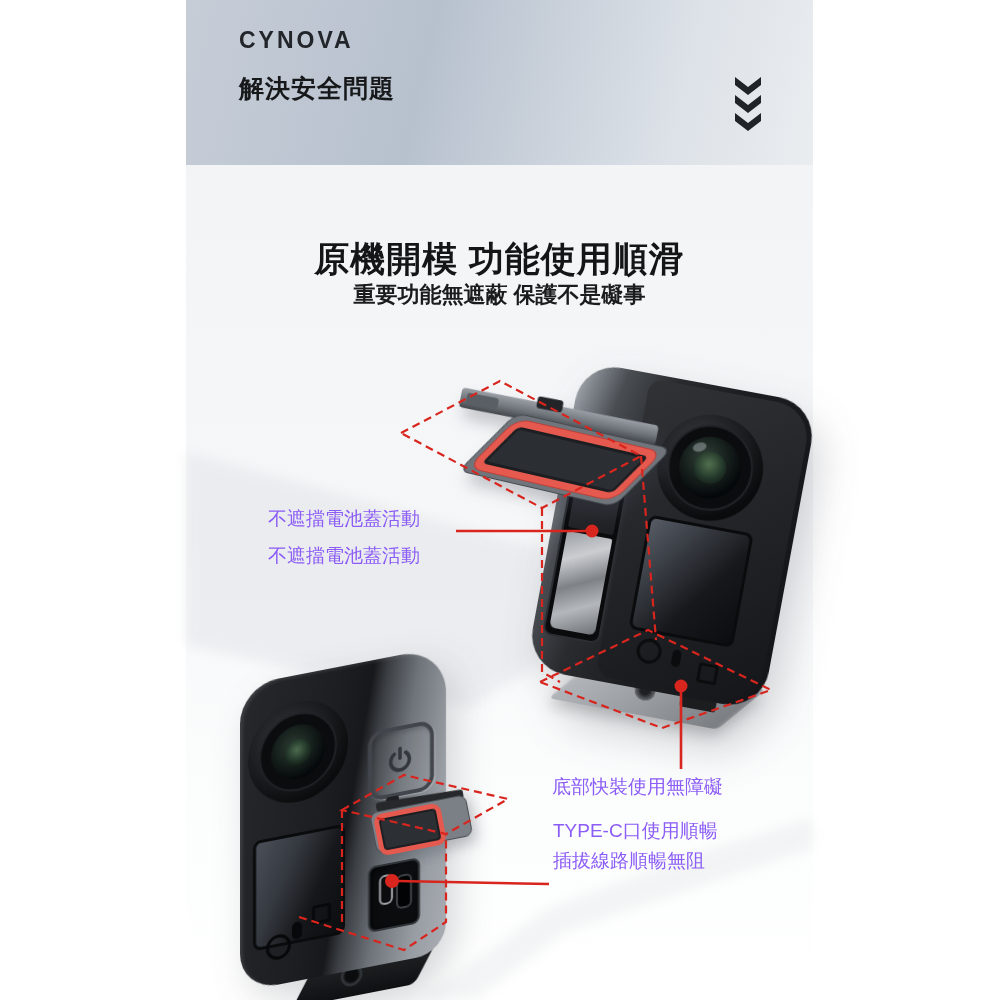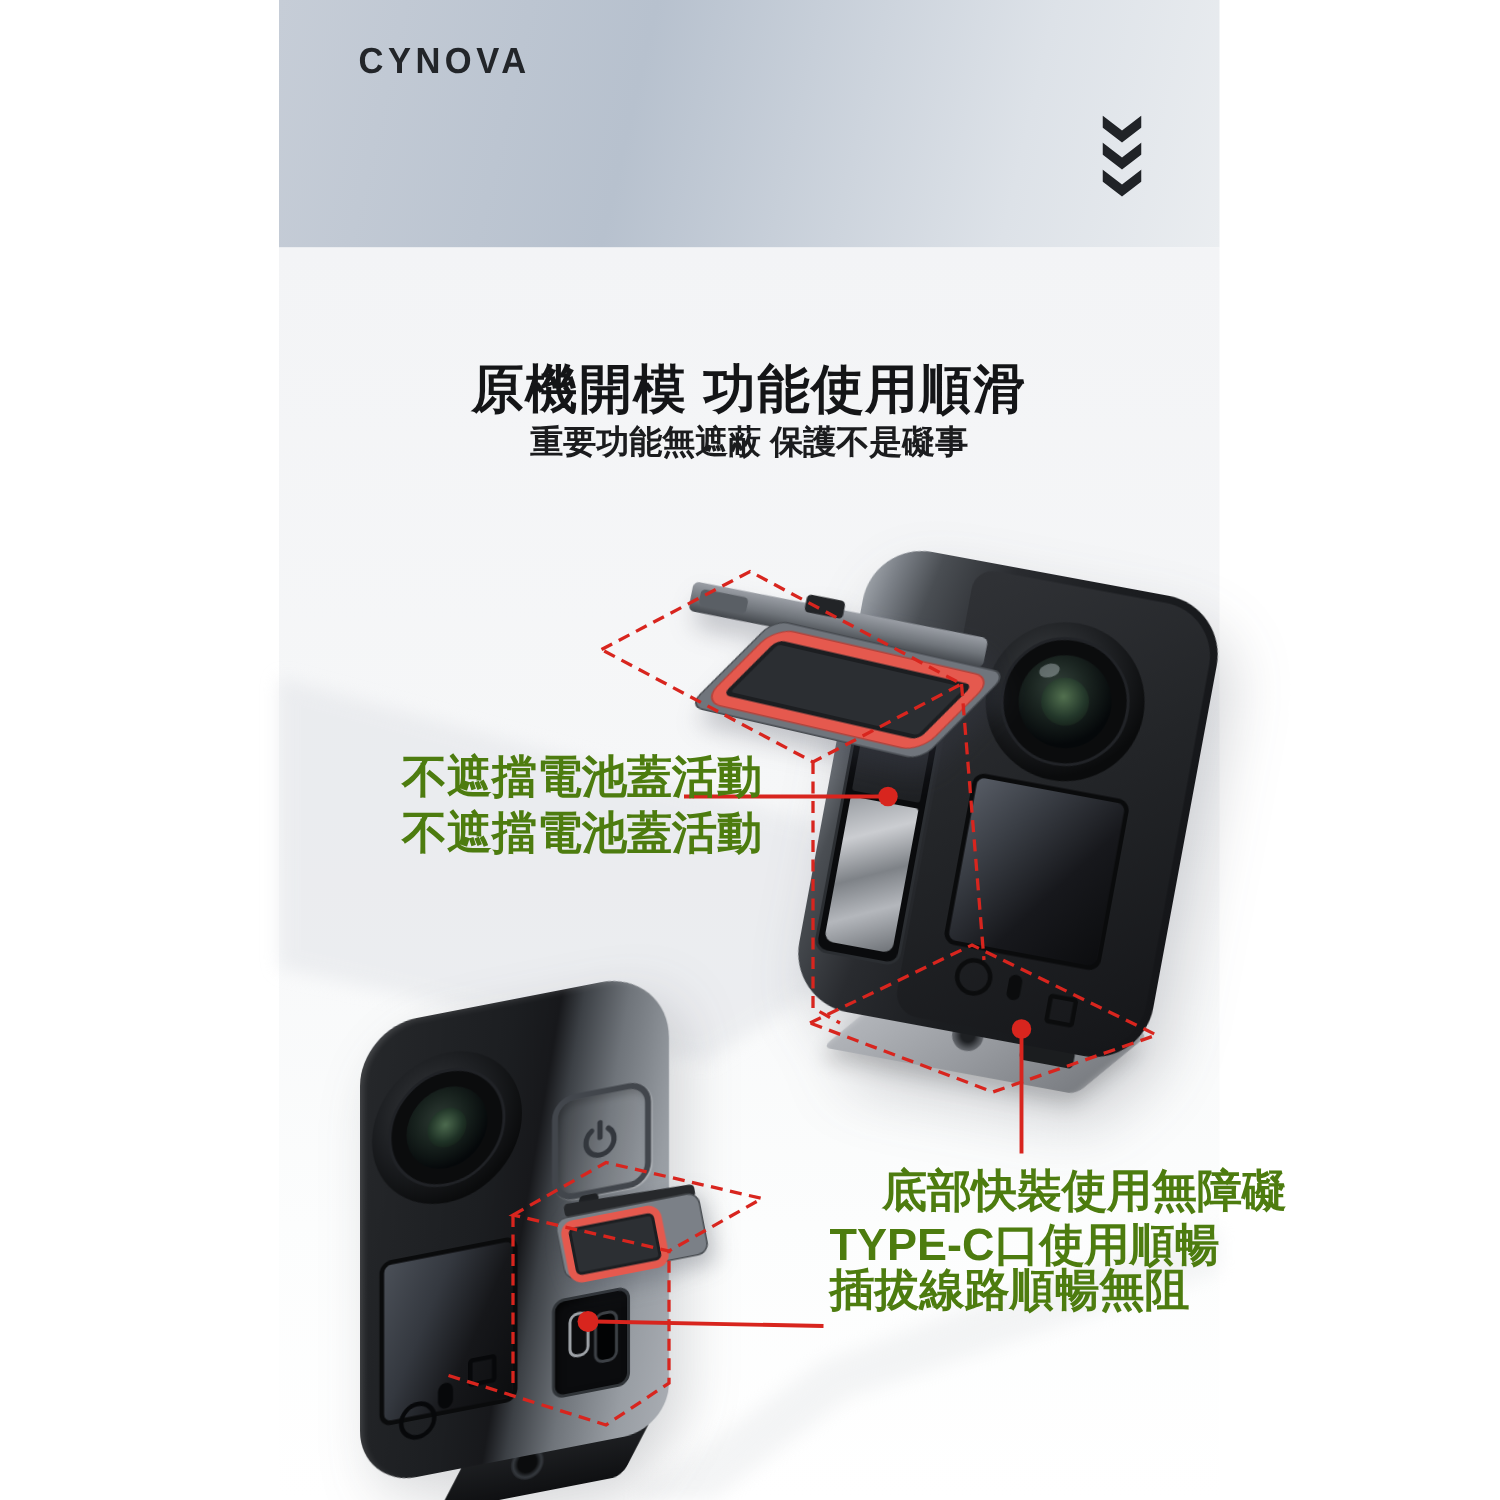--- a/index.html
+++ b/index.html
@@ -8,24 +8,24 @@
   .content{position:absolute;left:186px;top:0;width:627px;height:1000px;}
   .hero{position:absolute;left:0;top:0;width:627px;height:165px;
         background:linear-gradient(103deg,#c6cdd7 0%,#b7c1ce 38%,#dde2e8 78%,#eaedf0 100%);}
   .hero-body{position:absolute;left:0;top:165px;width:627px;height:835px;
         background:linear-gradient(#f3f4f6 0%,#f6f7f8 45%,#fcfdfd 78%,#ffffff 100%);}
   .brand{position:absolute;left:53px;top:27px;font-size:23px;font-weight:900;letter-spacing:3px;color:#222529;transform:scaleY(1.05);}
   .section-heading{position:absolute;left:53px;top:72px;margin:0;font-size:25px;font-weight:800;color:#17181a;letter-spacing:1px;}
   .chevrons{position:absolute;left:549px;top:77px;}
   .title{position:absolute;left:186px;top:236px;width:627px;margin:0;text-align:center;font-size:35px;font-weight:800;color:#141517;letter-spacing:1px;}
   .subtitle{position:absolute;left:186px;top:280px;width:627px;margin:0;text-align:center;font-size:22px;font-weight:700;color:#1b1c1e;}
-  .anno{position:absolute;font-size:30px;font-weight:700;color:#4d7c0f;z-index:9;}
+  .anno{position:absolute;font-size:19px;font-weight:400;color:#8b5cf6;z-index:9;}
   .anno div{white-space:nowrap;}
   .anno-battery{left:268px;top:500px;line-height:37px;}
-  .anno-bottom{left:588px;top:774px;text-align:center;}
+  .anno-bottom{left:552px;top:774px;text-align:center;}
   .anno-typec{left:553px;top:816px;line-height:30px;}
   svg.layer{position:absolute;left:0;top:0;z-index:8;pointer-events:none;}
   svg.planes{position:absolute;left:0;top:0;z-index:1;pointer-events:none;}
 
   
   .cam1{position:absolute;left:552px;top:380px;width:240px;height:312px;transform:rotate(10.5deg);z-index:3;
         filter:drop-shadow(12px 18px 20px rgba(55,60,72,.22));}
   .c1-frame{position:absolute;inset:0;border-radius:40px;
         background:linear-gradient(102deg,#a8adb3 0%,#7c8188 7%,#4a4e53 16%,#292b2f 32%,#1b1d20 55%,#141518 100%);}
   .c1-bay{position:absolute;left:10px;top:62px;width:54px;height:210px;background:#0a0b0d;border-radius:9px;border:2px solid #2b2e32;overflow:hidden;}
@@ -119,20 +119,21 @@
     <defs>
         <filter id="soft" x="-20%" y="-20%" width="140%" height="140%">
           <feGaussianBlur stdDeviation="6"></feGaussianBlur>
         </filter>
       </defs>
     <polygon points="186,452 545,549 604,622 470,708 186,645" fill="#e2e4e8" opacity="0.55" filter="url(#soft)"></polygon>
     <polygon points="420,1000 548,908 700,852 813,818 813,848 565,932 475,1000" fill="#e6e8ea" opacity="0.45" filter="url(#soft)"></polygon>
   </svg>
 
   <div class="brand" style="left:239px;">CYNOVA</div>
+  <h1 class="section-heading" style="left:239px;">解決安全問題</h1>
   <svg class="chevrons" style="left:735px;" width="26" height="56" viewBox="0 0 26 56">
     <polygon points="0,0 13,10 26,0 26,8 13,18 0,8" fill="#202327"></polygon>
     <polygon points="0,18 13,28 26,18 26,26 13,36 0,26" fill="#202327"></polygon>
     <polygon points="0,36 13,46 26,36 26,44 13,54 0,44" fill="#202327"></polygon>
   </svg>
 
   <h2 class="title">原機開模 功能使用順滑</h2>
   <p class="subtitle">重要功能無遮蔽 保護不是礙事</p>
 
   <div class="cam1">

